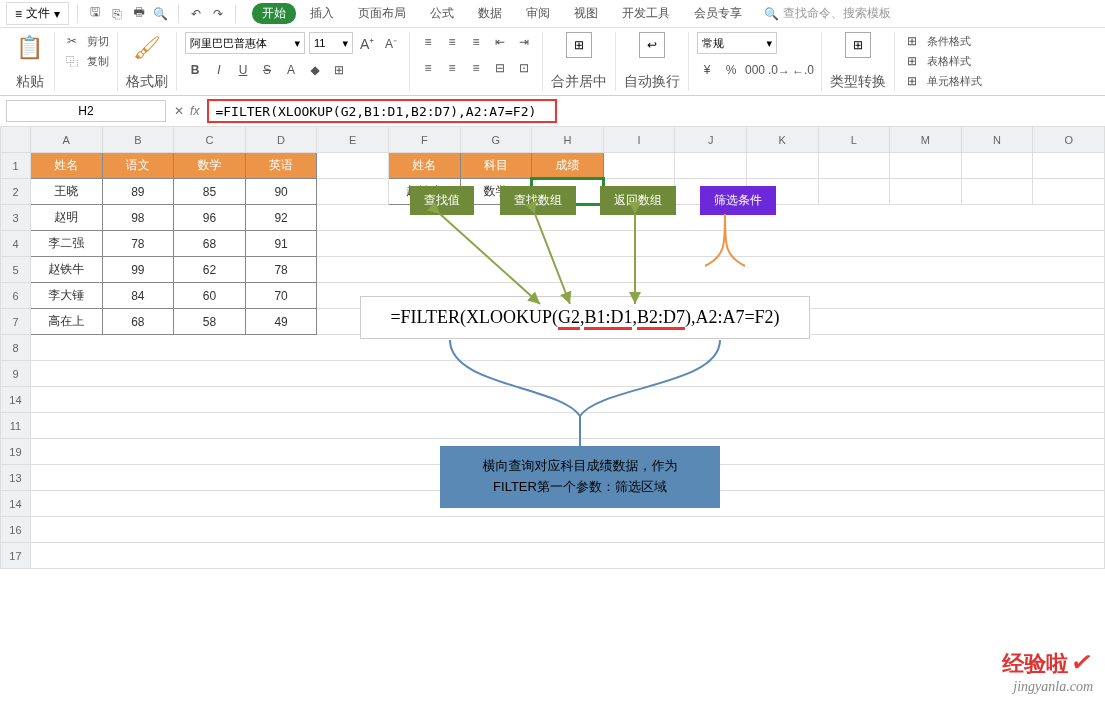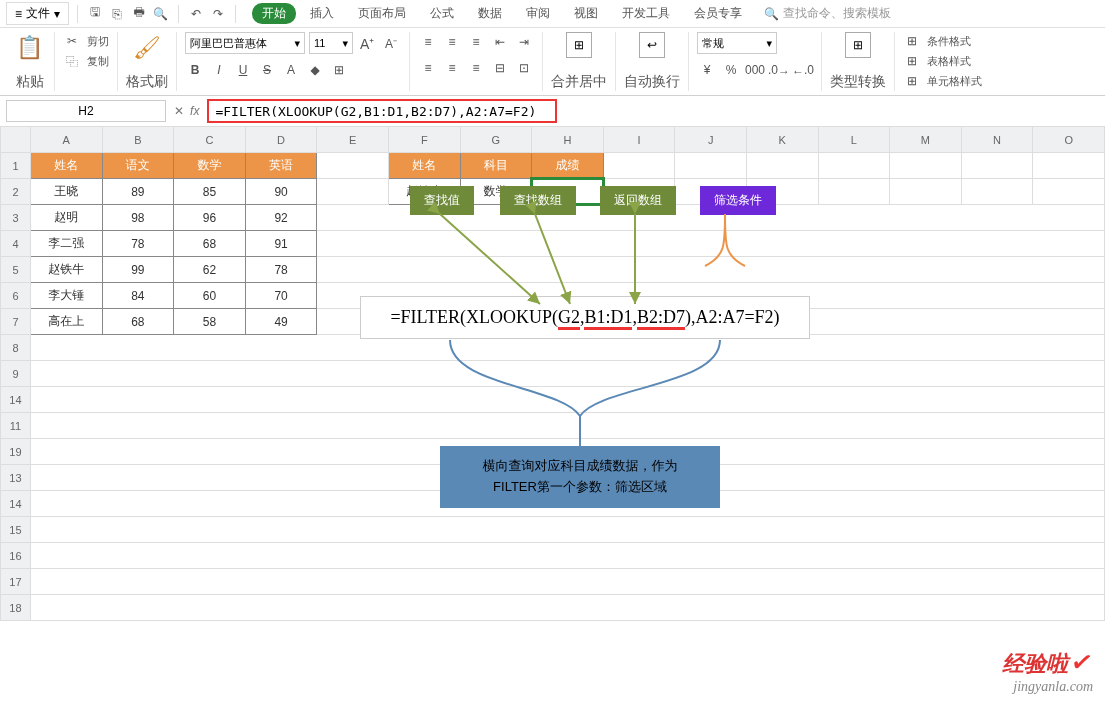--- a/index.html
+++ b/index.html
@@ -110,21 +110,21 @@
       left:0;top:140px;width:450px;text-align:center;
     }
     .callout-box {
       position:absolute;background:#5b89b6;color:#000000;font-size:13px;
       padding:10px 16px;text-align:center;line-height:1.6;
     }
     .watermark {
       position:absolute;right:12px;bottom:8px;text-align:right;color:#d33;
       font-family:"Microsoft YaHei";
     }
-    .watermark .l1 { font-size:22px;font-weight:bold;font-style:italic; }
+    .watermark .l1 { font-size:22px;font-weight:bold;}
     .watermark .ck { display:inline-block;color:#e33;font-size:26px;font-weight:bold;transform:rotate(10deg); }
     .watermark .l2 { font-size:14px;color:#888;font-style:italic; }
     svg.overlay { position:absolute;left:0;top:0;pointer-events:none; }
     .under-red { border-bottom:3px solid #e33; }
   </style>
 </head>
 <body>
 
 <div class="titlebar">
   <div class="file-btn">
@@ -397,33 +397,25 @@
         </tr>
   <tr>
           <th class="rowh">13</th>
           <td colspan="15"></td>
         </tr>
   <tr>
           <th class="rowh">14</th>
           <td colspan="15"></td>
         </tr>
   <tr>
-          <th class="rowh">15</th>
-          <td colspan="15"></td>
-        </tr>
-  <tr>
           <th class="rowh">16</th>
           <td colspan="15"></td>
         </tr>
   <tr>
           <th class="rowh">17</th>
-          <td colspan="15"></td>
-        </tr>
-  <tr>
-          <th class="rowh">18</th>
           <td colspan="15"></td>
         </tr>
 </tbody>
     </table>
 
 <div class="diagram">
   <div class="tag-box olive" style="left:50px;top:30px;">查找值</div>
   <div class="tag-box olive" style="left:140px;top:30px;">查找数组</div>
   <div class="tag-box olive" style="left:240px;top:30px;">返回数组</div>
   <div class="tag-box orange" style="left:340px;top:30px;">筛选条件</div>

